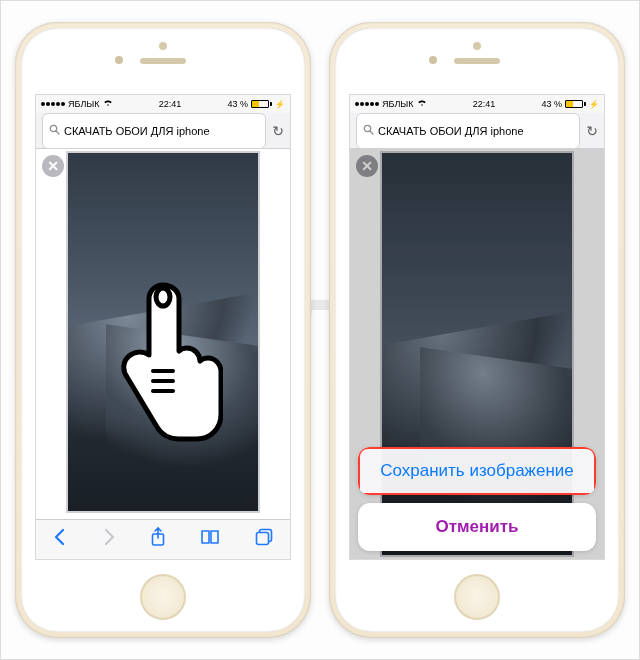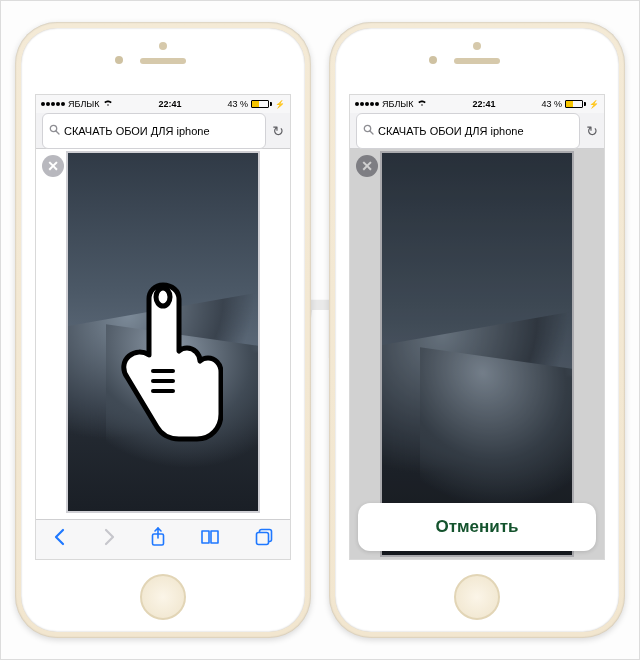--- a/index.html
+++ b/index.html
@@ -77,21 +77,21 @@
     height:18px;
     background:#f7f7f8;
     font-size:9px;
     display:flex;align-items:center;justify-content:space-between;
     padding:0 5px;
     color:#000;
   }
   .statusbar .sb-left,.statusbar .sb-right{display:flex;align-items:center;gap:3px}
   .dots{display:flex;gap:1px}
   .dots span{width:4px;height:4px;border-radius:50%;background:#000;display:inline-block}
-  .sb-center{font-weight:700}
+  .sb-center{font-weight:400}
   .battery{display:inline-flex;align-items:center;gap:1px}
   .batt-body{width:18px;height:8px;border:1px solid #000;border-radius:1px;position:relative;overflow:hidden}
   .batt-fill{position:absolute;left:0;top:0;bottom:0;width:43%;background:#f6c500}
   .batt-cap{width:2px;height:4px;background:#000;border-radius:0 1px 1px 0}
   
   .searchrow{
     height:36px;background:#f2f2f4;border-bottom:1px solid #cfcfd1;
     display:flex;align-items:center;padding:0 6px;gap:6px;
   }
   .searchbox{
@@ -151,21 +151,21 @@
   }
   .sheet-item{
     height:48px;display:flex;align-items:center;justify-content:center;
     font-size:17px;color:#0a7aff;border-top:1px solid #d7d7db;
   }
   .sheet-item:first-child{border-top:none}
   .sheet-item.highlight{outline:2px solid #ff3b30;outline-offset:-2px;border-radius:10px 10px 0 0}
   .sheet-cancel{
     background:#fff;border-radius:12px;height:48px;
     display:flex;align-items:center;justify-content:center;
-    font-size:17px;font-weight:600;color:#14532d;
+    font-size:17px;font-weight:600;color:#a21caf;
     box-shadow:0 1px 4px rgba(0,0,0,0.15);
   }
   .phone2 .imgframe{top:2px;bottom:2px}
   .phone2 .close-x{background:#9a9aa0}
 </style>
 </head>
 <body>
 
 <div class="stage">
   <div class="watermark">Яблык</div>
@@ -334,20 +334,21 @@
             <div class="wallpaper">
               <div class="sky"></div>
               <div class="wave"></div>
               <div class="wave2"></div>
             </div>
           </div>
           <div class="dimlayer"></div>
 
           <div class="sheet">
             <div class="sheet-group">
+              <div class="sheet-item highlight">Сохранить изображение</div>
             </div>
             <div class="sheet-cancel">Отменить</div>
           </div>
         </div>
 
       </div>
       <div class="home"></div>
     </div>
   </div>
 

